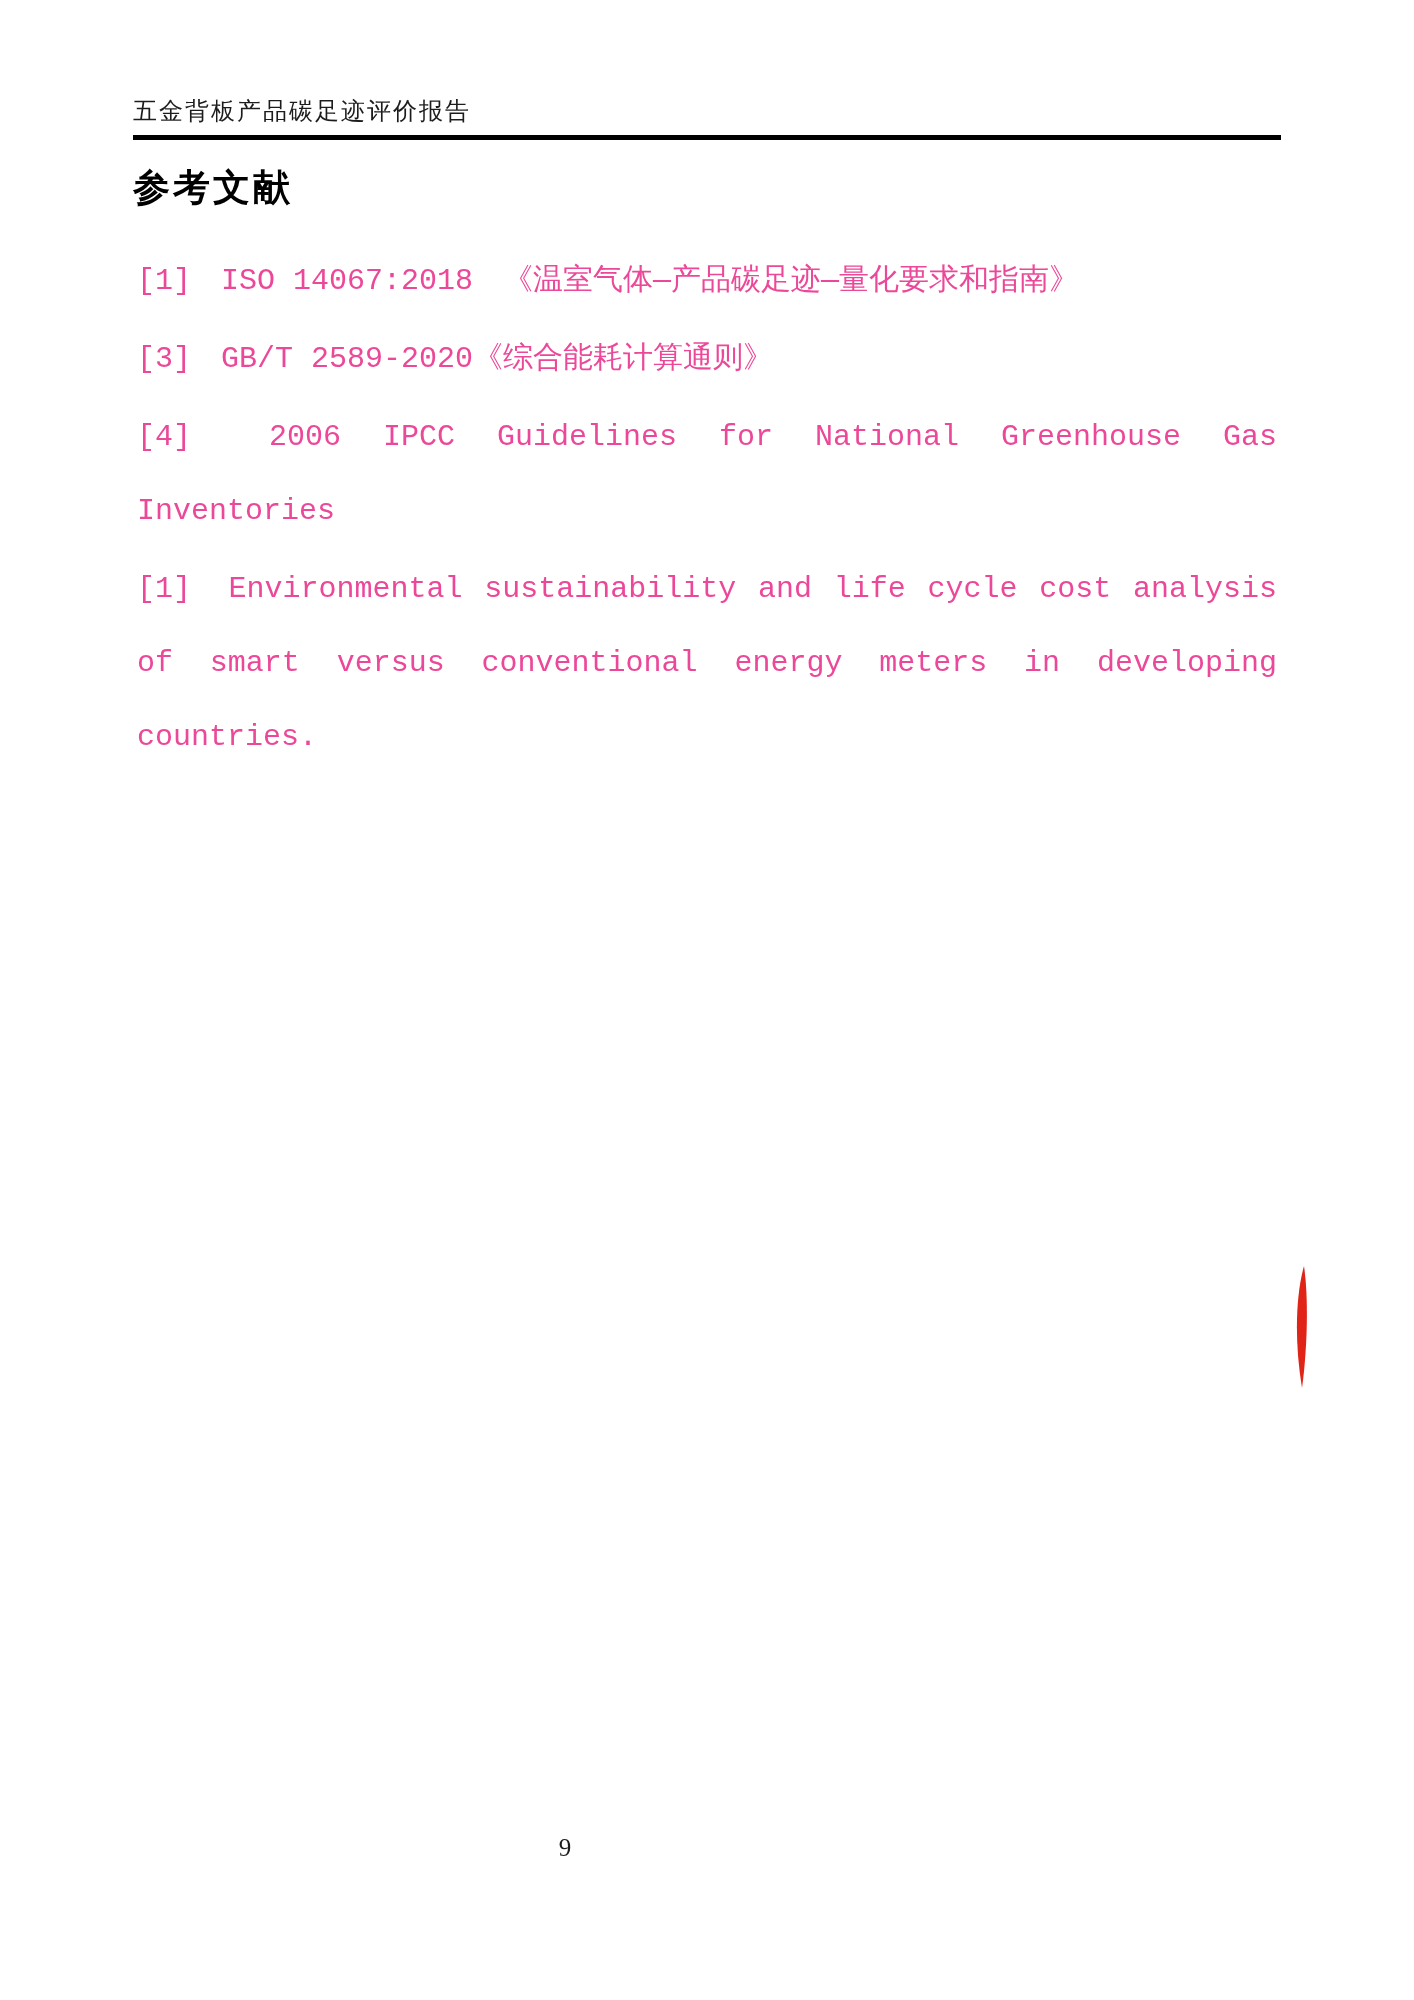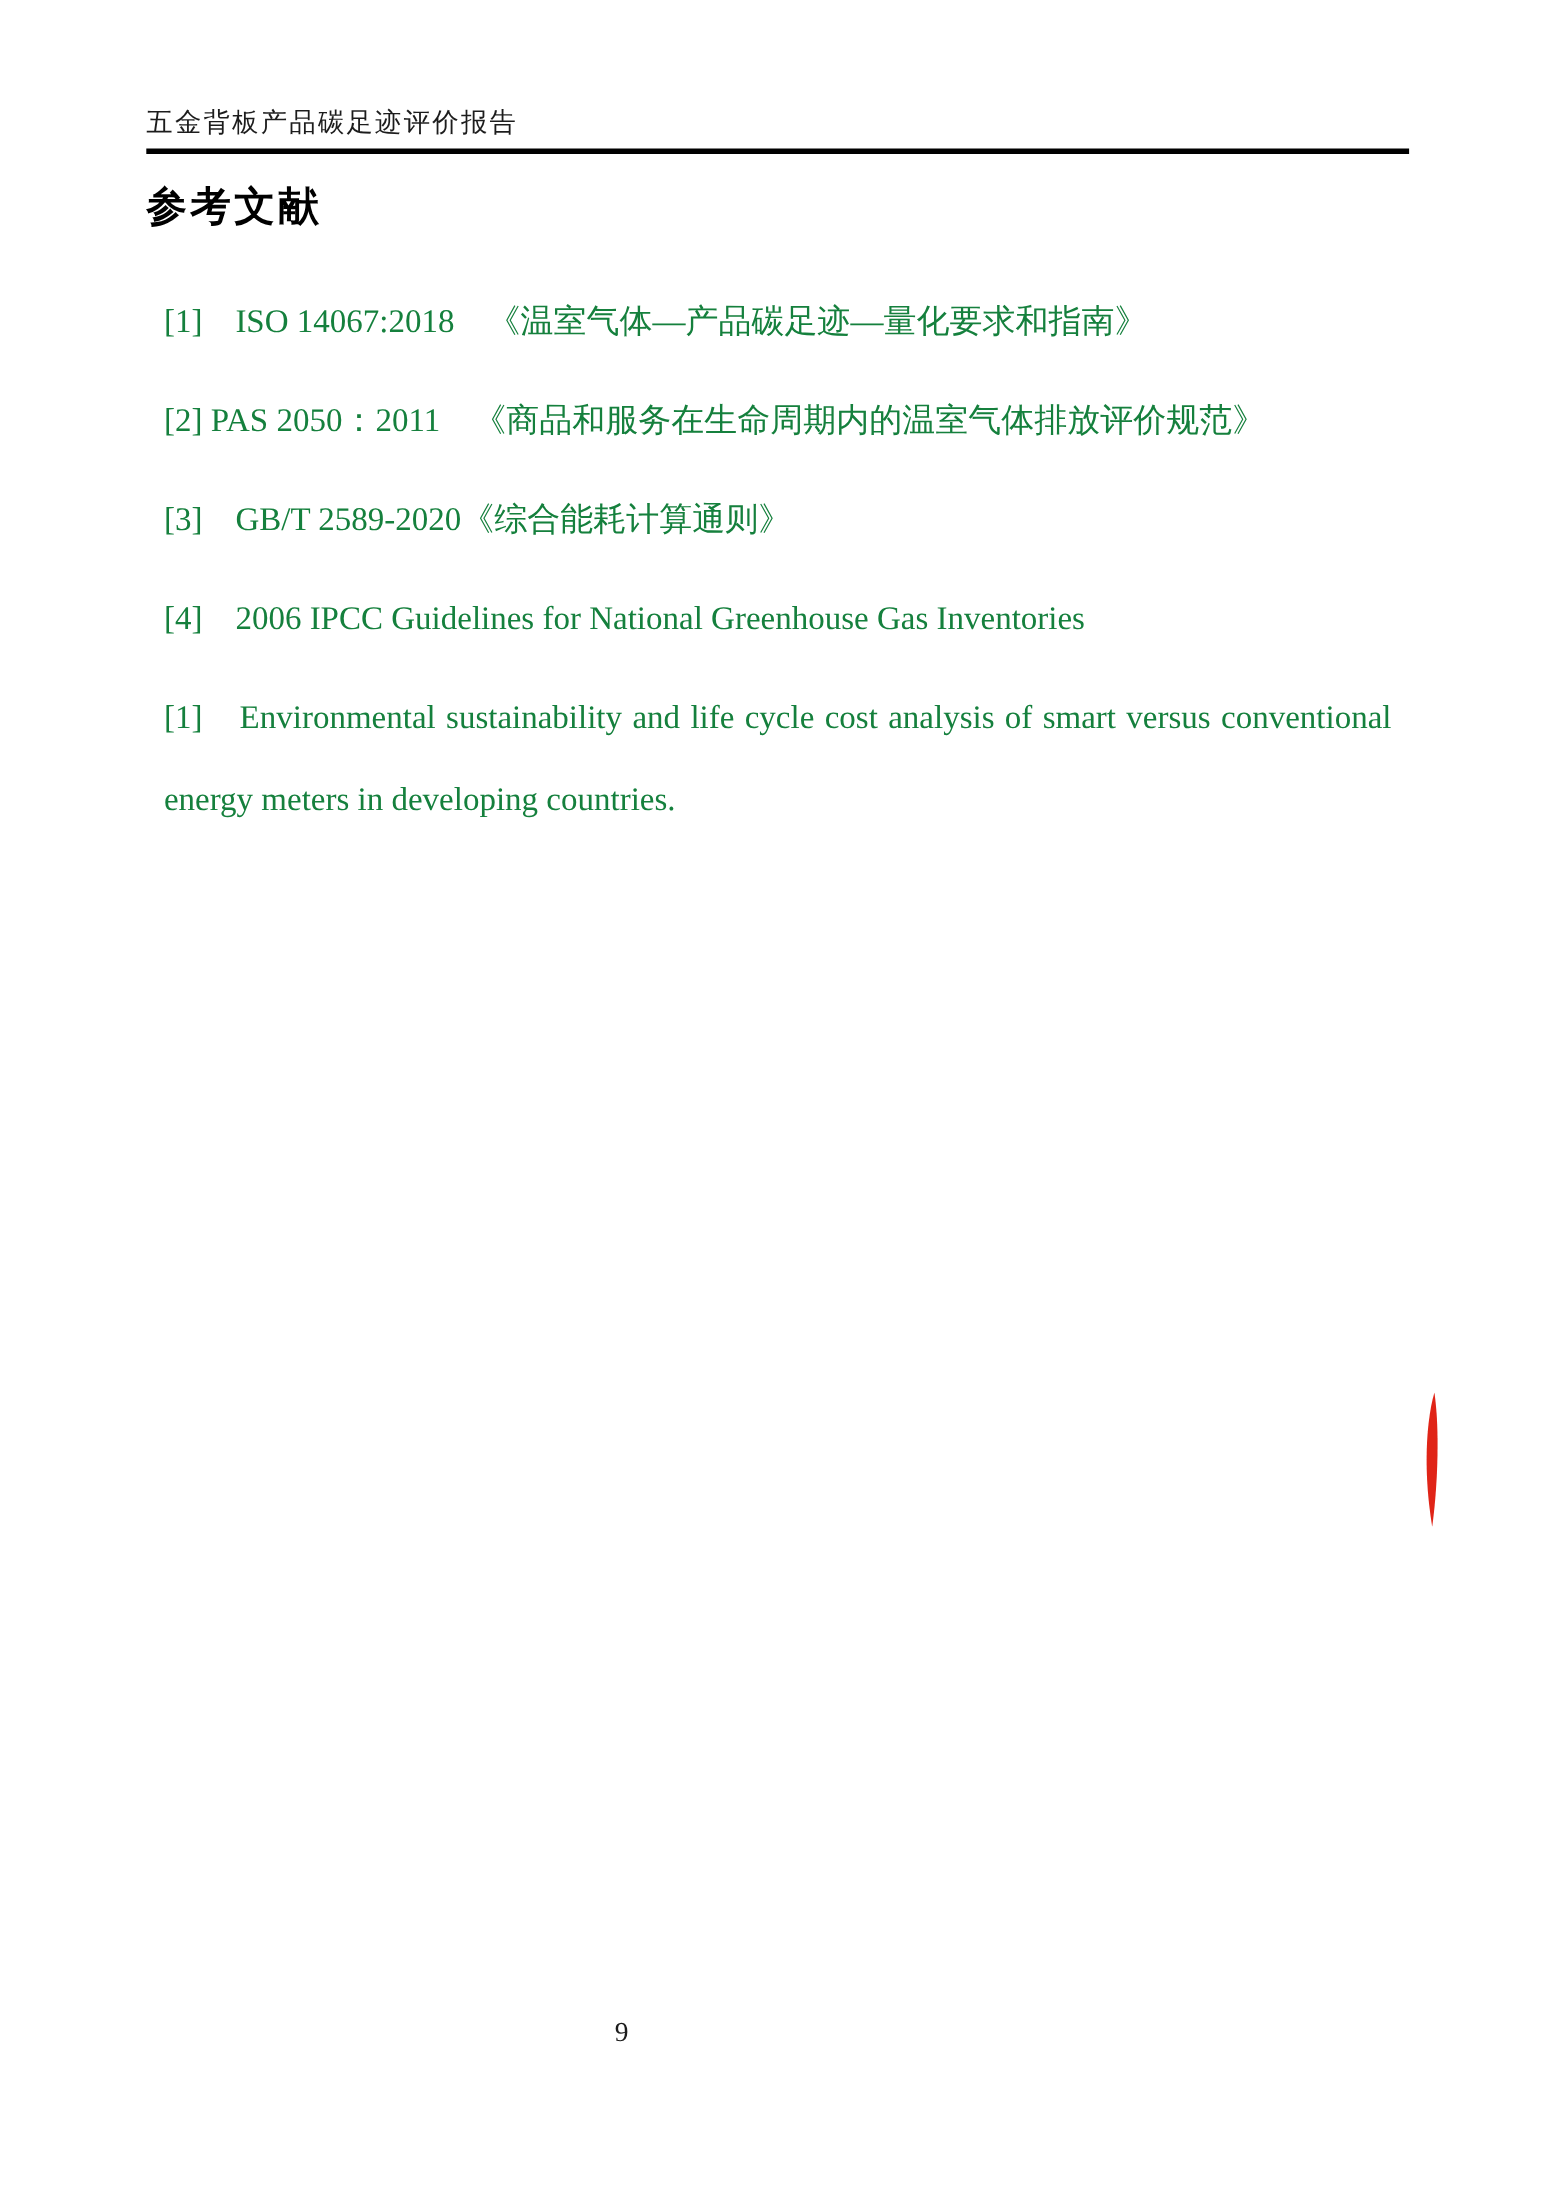--- a/index.html
+++ b/index.html
@@ -44,26 +44,27 @@
     letter-spacing: 3px;
     color: #000000;
   }
   .refs {
     position: absolute;
     left: 133px;
     top: 240px;
     width: 1148px;
   }
   .refs p {
-    margin: 16px;
+    margin: 4px;
     font-size: 30px;
     line-height: 74px;
     text-align: justify;
     text-justify: inter-word;
-    color: #15803d;
+    color: #ec4899;
+    font-family: Liberation Mono, monospace;
   }
   .page-number {
     position: absolute;
     left: 545px;
     top: 1834px;
     width: 40px;
     text-align: center;
     font-size: 25px;
     color: #1c1c1c;
   }
@@ -83,21 +84,20 @@
   <div class="doc-header">
     <span>五金背板产品碳足迹评价报告</span>
   </div>
 
   <div class="header-rule"></div>
 
   <h1 class="section-title">参考文献</h1>
 
   <div class="refs">
     <p>[1]　ISO 14067:2018　《温室气体—产品碳足迹—量化要求和指南》</p>
-    <p>[2] PAS 2050：2011　《商品和服务在生命周期内的温室气体排放评价规范》</p>
     <p>[3]　GB/T 2589-2020《综合能耗计算通则》</p>
     <p>[4]　2006 IPCC Guidelines for National Greenhouse Gas Inventories</p>
     <p>[1]　Environmental sustainability and life cycle cost analysis of smart versus conventional energy meters in developing countries.</p>
   </div>
 
   <svg class="red-crescent" viewBox="0 0 16 122" aria-hidden="true">
     <path d="M 10 0 C 2 28 0 74 8 122 C 13 86 15 34 10 0 Z" fill="#e02417"></path>
   </svg>
 
   <div class="page-number">9</div>

